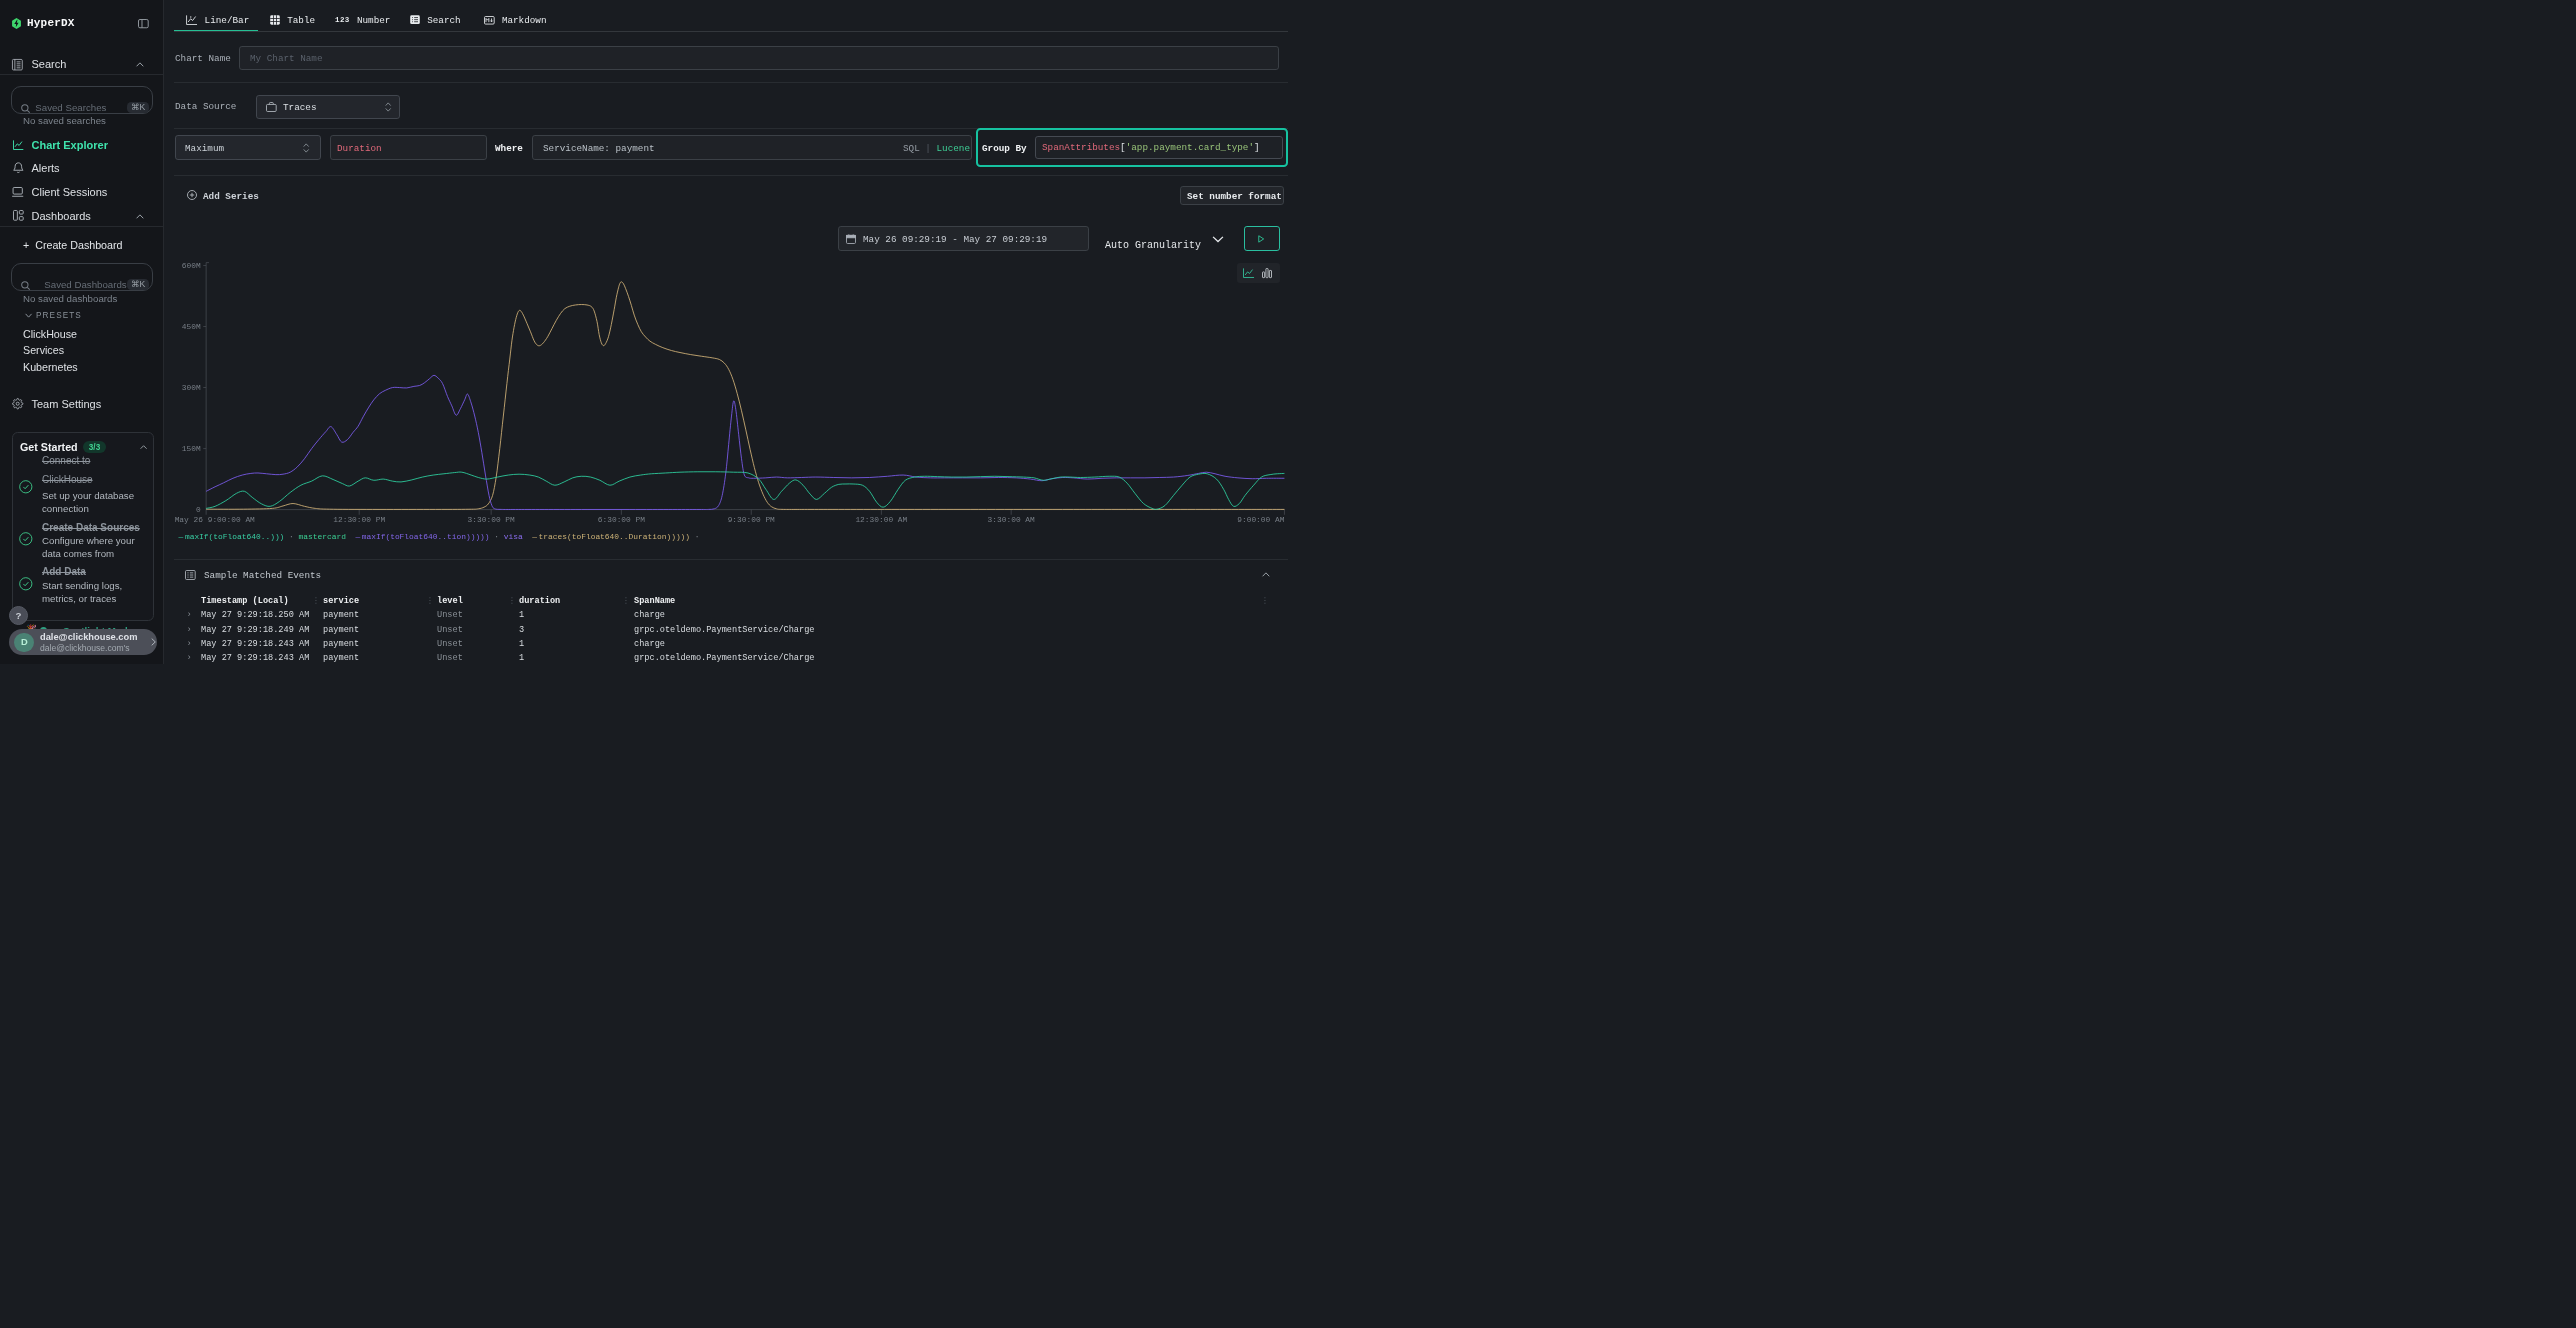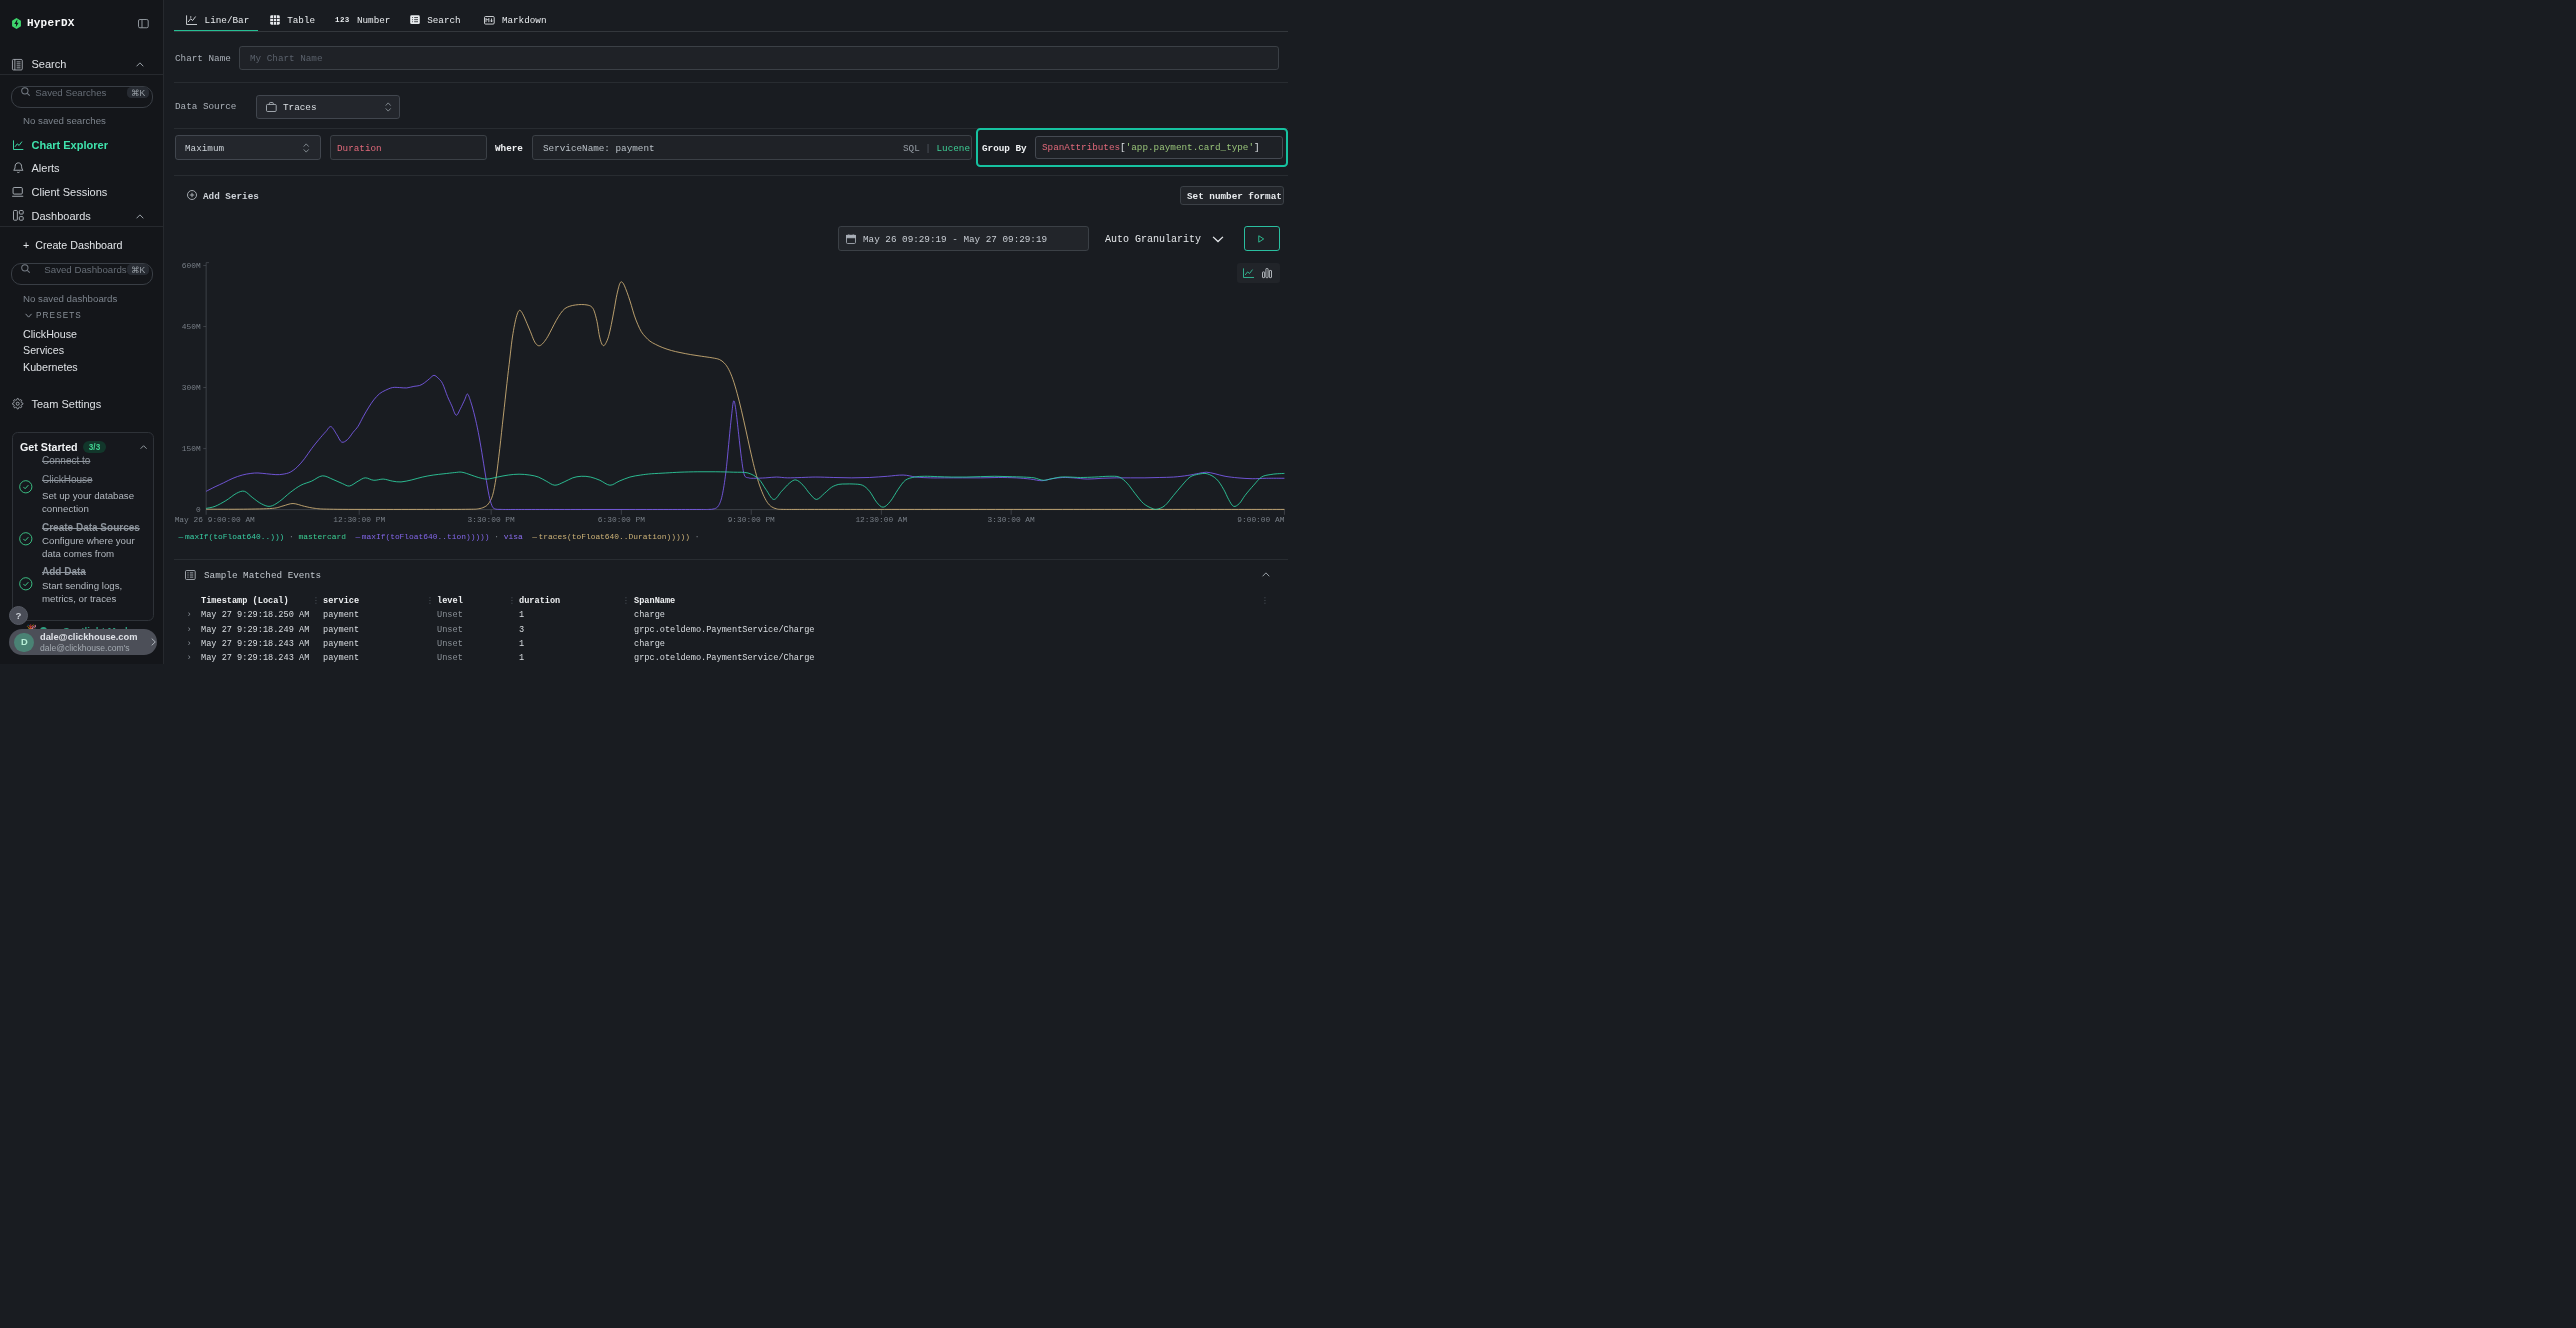--- a/index.html
+++ b/index.html
@@ -7,22 +7,22 @@
   body { background:#191c21; font-family:"Liberation Mono", monospace; position:relative; }
   .sans { font-family:"Liberation Sans", sans-serif; }
   .abs { position:absolute; }
   svg { display:block; overflow:visible; }
 
   
   #sidebar { position:absolute; left:0; top:0; width:164px; height:664px;
              background:#14161a; border-right:0.7px solid #26292e; }
   .sideline { position:absolute; left:0; width:164px; height:0.7px; background:#26292e; }
   .navtxt { font-family:"Liberation Sans", sans-serif; font-size:11px; color:#dde0e4; }
-  .pill { position:absolute; border:0.7px solid #393e45; border-radius:10px; height:22px;
-          display:flex; align-items:flex-start; }
+  .pill { position:absolute; border:0.7px solid #393e45; border-radius:10px; height:28px;
+          display:flex; align-items:flex-end; }
   .pillph { color:#666d76; font-size:9.7px; font-family:"Liberation Sans", sans-serif; }
   .kbd { margin-left:auto; margin-right:3.6px; color:#9aa1a8; font-size:8.6px; font-family:"Liberation Sans", sans-serif;
          padding:0.7px 3.6px; background:#272b32; border-radius:4.3px; }
   .mut { font-family:"Liberation Sans", sans-serif; color:#7d848d; font-size:9.7px; }
 
   
   #main { position:absolute; left:165px; top:0; width:1123px; height:664px; font-size:9.3px; }
   .tab { position:absolute; top:8.6px; height:23px; display:flex; align-items:center; gap:7.2px;
          color:#e8ebee; font-size:9.3px; }
   .divider { position:absolute; height:0.7px; background:#282c31; }
@@ -270,21 +270,21 @@
   <div class="abs" style="left:1022px;top:191px;font-weight:bold;color:#e8ebee">Set number format</div>
 
   <div class="inp" style="left:673px;top:226px;width:251px;height:25px;background:#22252a"></div>
   <svg class="abs" style="left:681px;top:234px" width="10" height="10" viewBox="0 0 14 14" fill="none" stroke="#aab0b8" stroke-width="1.2">
     <rect x="0.7" y="1.9" width="12.6" height="11.4" rx="1.5"></rect>
       <rect x="0.7" y="1.9" width="12.6" height="3.4" fill="#aab0b8"></rect>
       <line x1="3.9" y1="0.5" x2="3.9" y2="3"></line>
       <line x1="10.1" y1="0.5" x2="10.1" y2="3"></line>
   </svg>
   <div class="abs" style="left:698px;top:234px;color:#c9ced4">May 26 09:29:19 - May 27 09:29:19</div>
-  <div class="abs" style="left:940px;top:234px;font-size:10px;color:#e6e9ec">Auto Granularity</div>
+  <div class="abs" style="left:940px;top:240px;font-size:10px;color:#e6e9ec">Auto Granularity</div>
   <svg class="abs" style="left:1047px;top:236px" width="12" height="6.4" viewBox="0 0 17 9" fill="none" stroke="#e6e9ec" stroke-width="1.8">
       <path d="M1.5 1.2 L8.5 7.8 L15.5 1.2"></path>
     </svg>
   <div class="abs" style="left:1079px;top:226px;width:36px;height:25px;border:0.7px solid #2abfa0;border-radius:2.9px;background:#1d2025"></div>
   <svg class="abs" style="left:1093px;top:235px" width="6.4" height="7.9" viewBox="0 0 9 11" fill="none" stroke="#2fcf9f" stroke-width="1.2">
       <path d="M1.1 1 L8 5.5 L1.1 10 Z"></path>
     </svg>
 
   <div class="abs" style="left:1072px;top:263px;width:43px;height:20px;background:#212429;border-radius:2.9px"></div>
   <svg class="abs" style="left:1078px;top:268px" width="11.4" height="10" viewBox="0 0 16 14" fill="none" stroke="#35c9a0" stroke-width="1.2">

